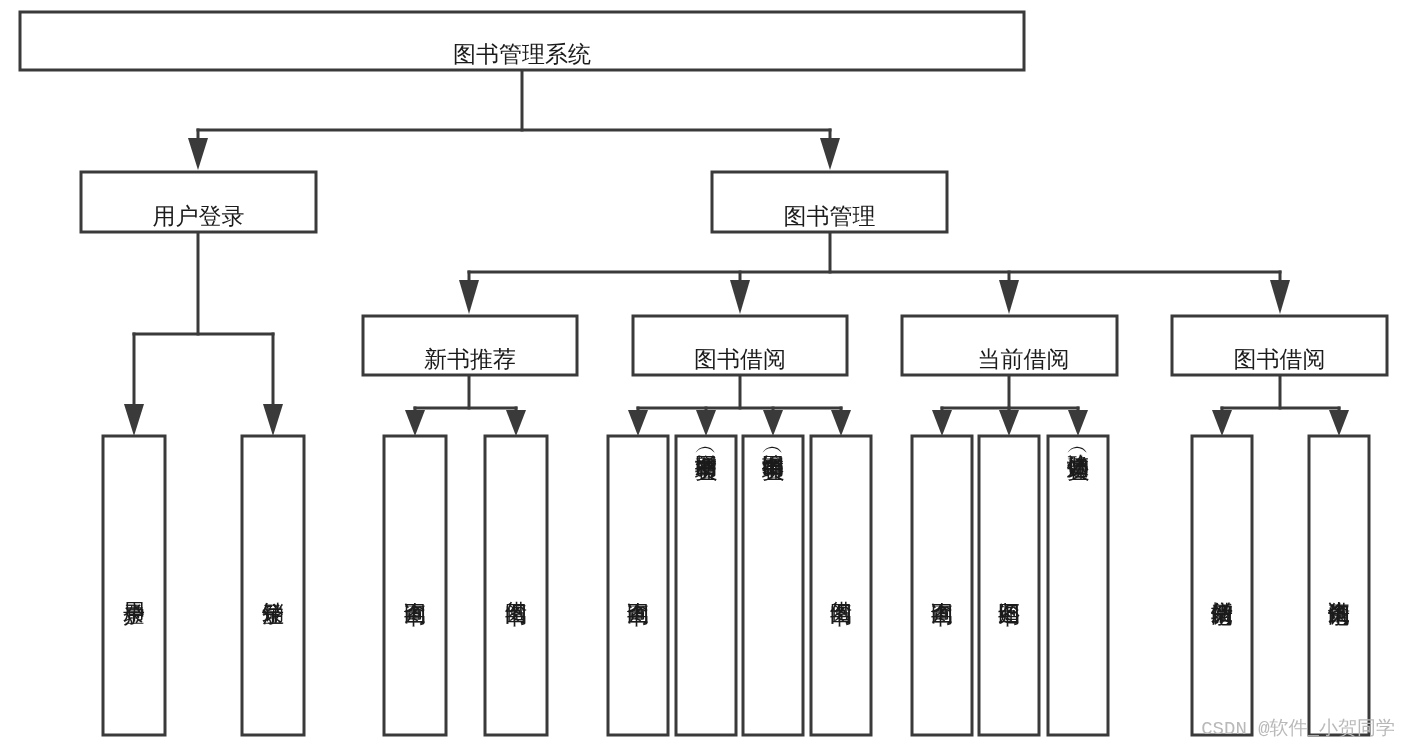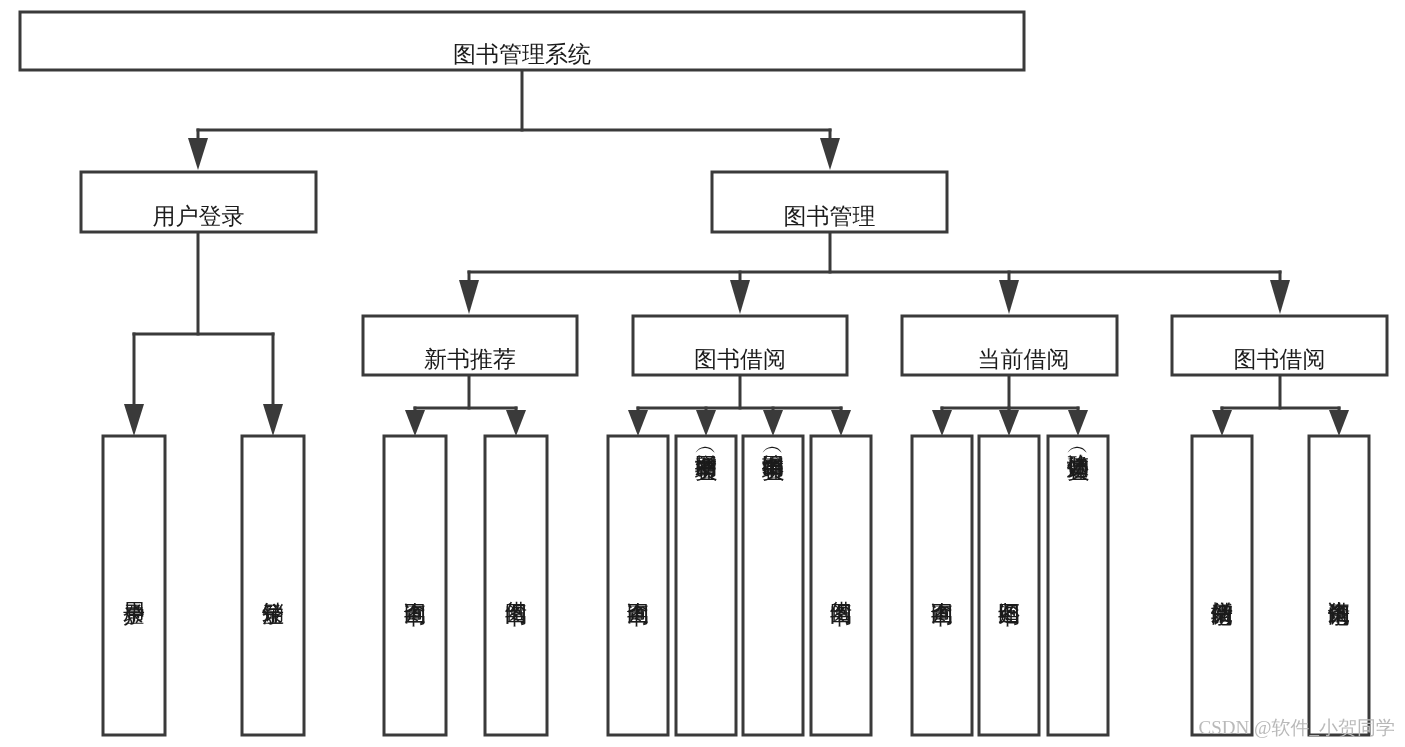--- a/index.html
+++ b/index.html
@@ -67,21 +67,21 @@
   .hlabel-text {
     font-family: "DejaVu Sans", "Liberation Sans", sans-serif;
     font-size: 23px;
     color: #1b1b1b;
     white-space: nowrap;
   }
   #watermark {
     position: absolute;
     right: 10px;
     bottom: 6px;
-    font-family: Liberation Serif, serif;
+    font-family: Liberation Mono, monospace;
     font-size: 19px;
     color: #b9b9b9;
     white-space: nowrap;
     pointer-events: none;
   }
 </style>
 </head>
 <body>
 
 <div id="diagram-root">

